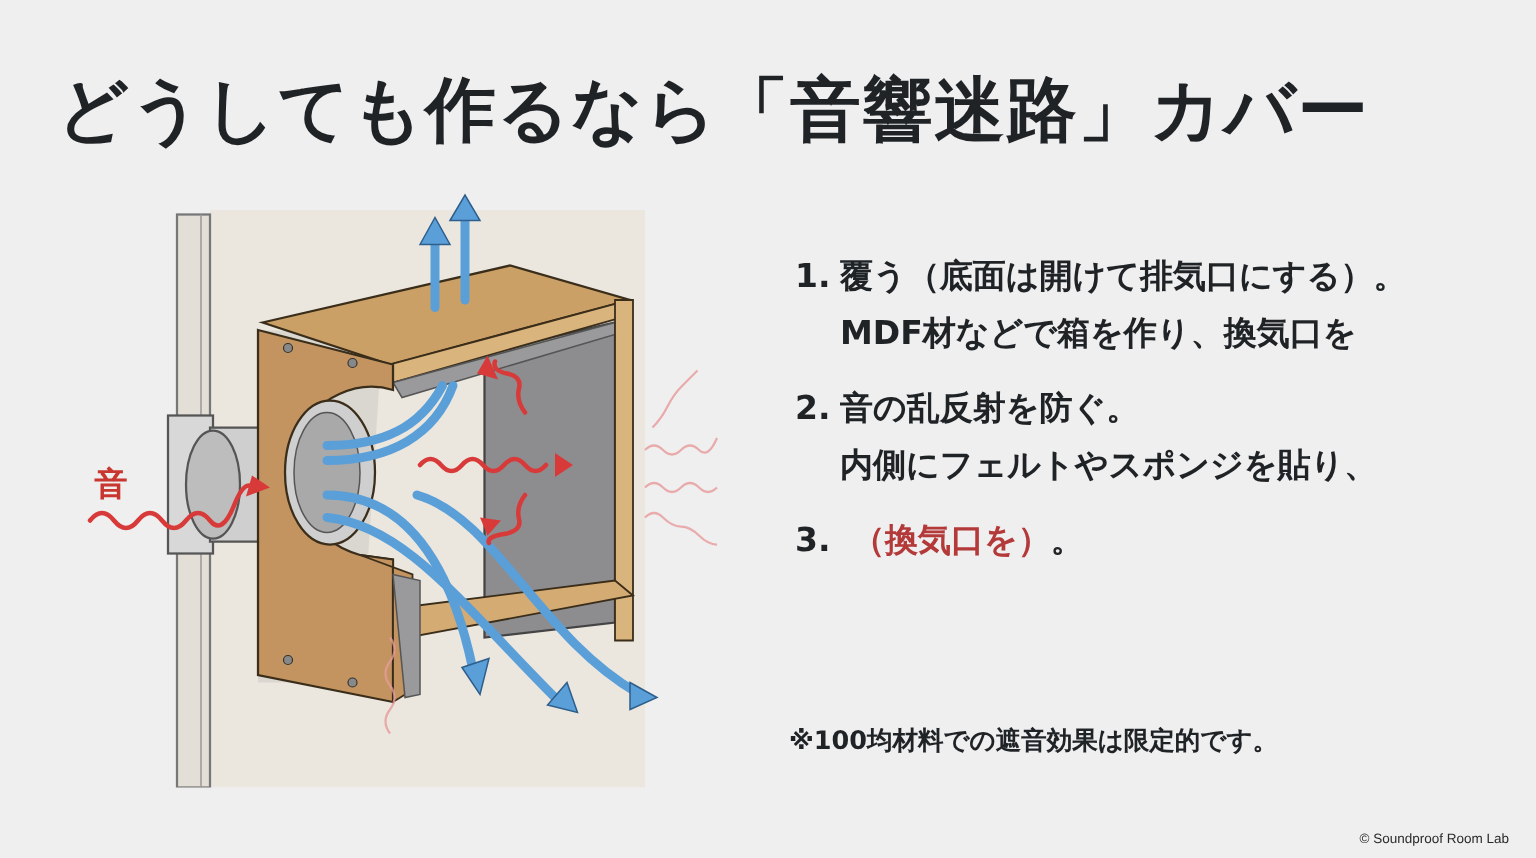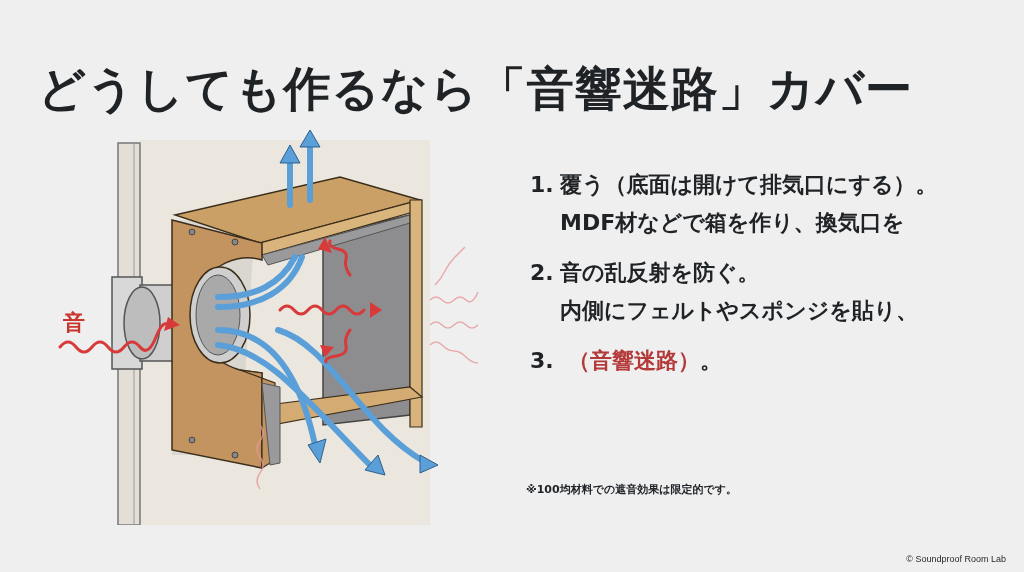--- a/index.html
+++ b/index.html
@@ -3,32 +3,32 @@
 <meta charset="utf-8">
 <style>
   html, body { margin:0; padding:0; }
   body {
     width:1024px; height:572px; overflow:hidden; position:relative;
     background:#efeff0;
     font-family:"DejaVu Sans", "Liberation Sans", sans-serif;
     color:#1f2326;
   }
   .title {
-    position:absolute; left:38px; top:58px;
+    position:absolute; left:38px; top:42px;
     font-size:47px; font-weight:bold; letter-spacing:1px;
     color:#1f2326; white-space:nowrap;
   }
   .illustration { position:absolute; left:40px; top:125px; width:480px; height:400px; }
   .steps { position:absolute; left:530px; top:166px; width:470px; }
   .step { position:relative; padding-left:30px; font-size:22px; font-weight:bold; line-height:38px; margin-bottom:12px; color:#1f2326; }
   .step .num { position:absolute; left:0; top:0; }
   .step .line { display:block; }
   .red { color:#b43a3a; }
   .step3-line2 { padding-left:8px; }
-  .note { position:absolute; left:526px; top:482px; font-size:11px; font-weight:bold; color:#1f2326; }
+  .note { position:absolute; left:526px; top:482px; font-size:17px; font-weight:bold; color:#1f2326; }
   .credit { position:absolute; right:18px; bottom:8px; font-size:9px; color:#2a2a2a; font-family:Liberation Sans, sans-serif; }
 </style>
 </head>
 <body>
 
 <div class="title">どうしても作るなら「音響迷路」カバー</div>
 
 <div class="illustration">
   <svg width="480" height="400" viewBox="0 0 480 400" xmlns="http://www.w3.org/2000/svg">
 
@@ -122,19 +122,19 @@
     <span class="line">MDF材などで箱を作り、換気口を</span>
   </div>
   <div class="step">
     <span class="num">2.</span>
     <span class="line">音の乱反射を防ぐ。</span>
     <span class="line">内側にフェルトやスポンジを貼り、</span>
   </div>
   <div class="step">
     <span class="num">3.</span>
     <span class="line step3-line2">
-      <span class="red">（音響迷路）</span><span>。</span>
+      <span class="red">（換気口を）</span><span>。</span>
     </span>
   </div>
 </div>
 
 <div class="note">※100均材料での遮音効果は限定的です。</div>
 <div class="credit">© Soundproof Room Lab</div>
 
 </body></html>

